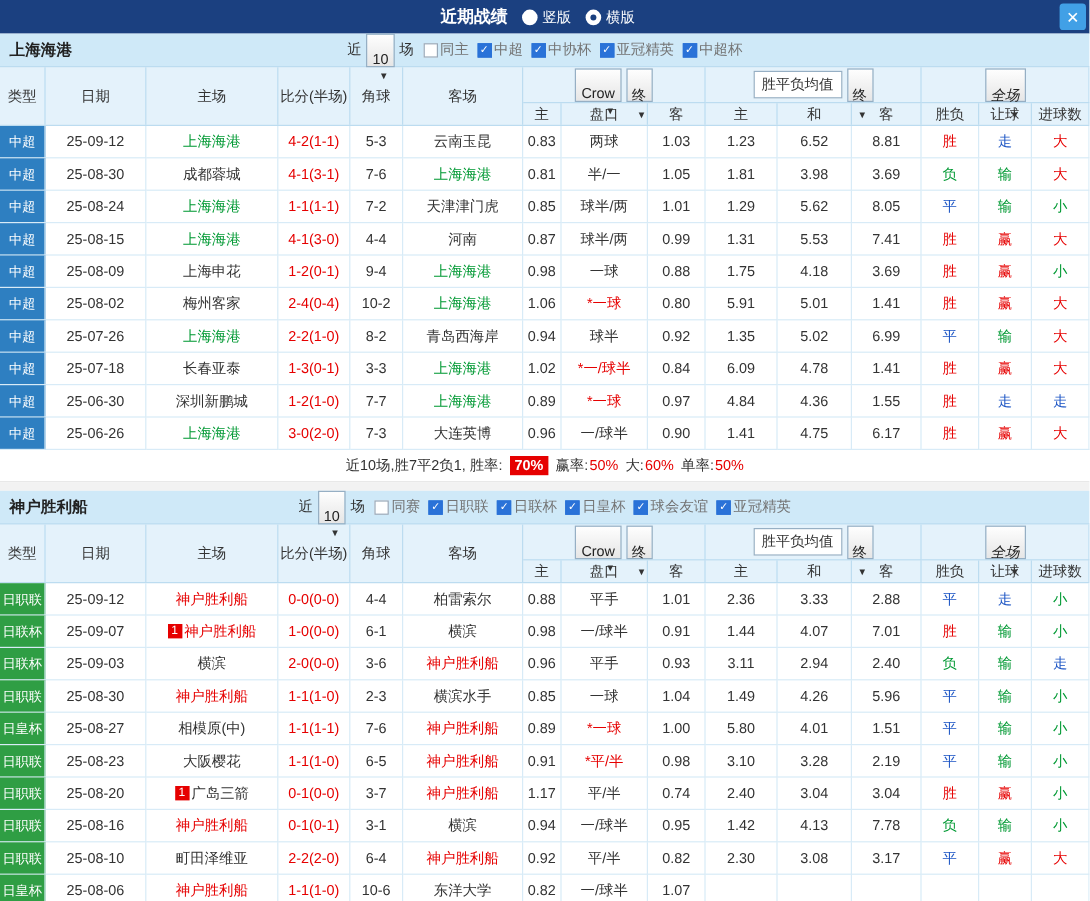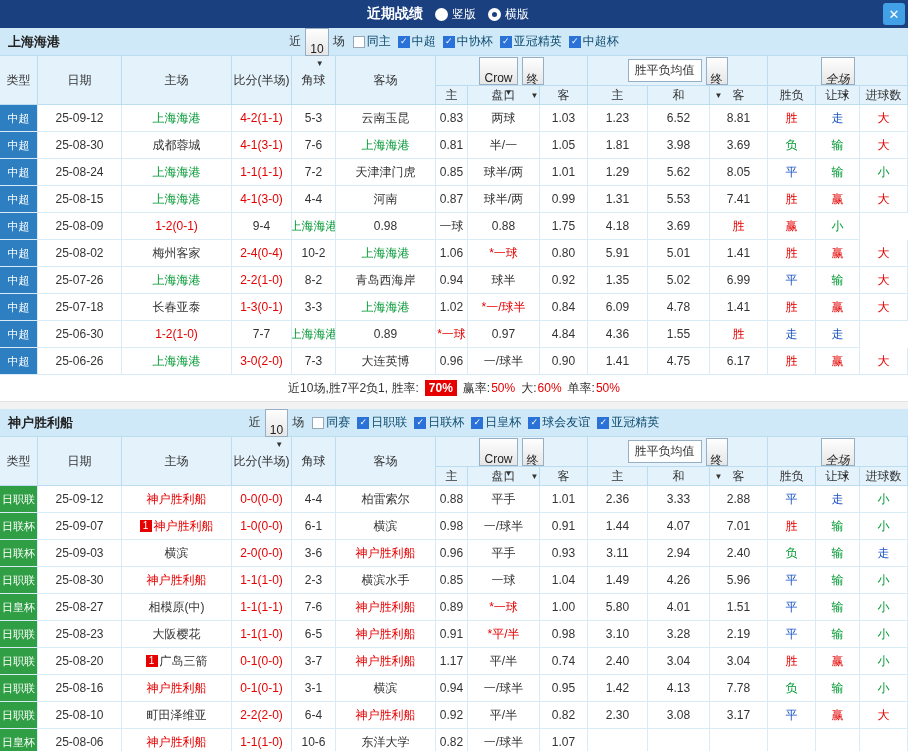--- a/index.html
+++ b/index.html
@@ -19,21 +19,21 @@
 .sec-head{height:28px;background:#cfe9f8;border-bottom:1px solid #bcdcf0;display:flex;align-items:center;position:relative;}
 .team{position:absolute;left:8px;font-size:13px;font-weight:bold;color:#222;}
 .filters{margin:0 auto;display:flex;align-items:center;gap:4px;font-size:12px;color:#333;}
 .sel{display:inline-flex;align-items:flex-end;gap:3px;background:linear-gradient(#fefefe,#e6e6e6);border:1px solid #96afc4;padding:13px 4px;height:19px;font-size:12px;color:#222;cursor:pointer;white-space:nowrap;flex-direction:column;}
 .sel .arr{font-size:8px;color:#333;}
 .selbox{display:inline-flex;align-items:center;background:#fff;border:1px solid #96afc4;padding:1px 6px;height:23px;font-size:12px;white-space:nowrap;}
 .cbs{display:inline-flex;align-items:center;gap:7px;margin-left:4px;}
 .cb{display:inline-flex;align-items:center;gap:2px;cursor:pointer;}
 .cbbox{width:12px;height:12px;border:1px solid #98a8b8;background:#fff;display:inline-flex;align-items:center;justify-content:center;font-size:9px;color:#fff;line-height:1;}
 .cbbox.checked{background:#2a72d8;border-color:#2a72d8;}
-.cbl{font-size:12px;color:#0c4a6e;}
+.cbl{font-size:12px;color:#737373;}
 
 
 .grid{display:grid;grid-template-columns:38px 84px 110px 60px 44px 100px 32px 72px 48px 60px 62px 58px 48px 44px 48px;}
 .thead{grid-template-rows:30px 18px;background:#e4f2fb;border-bottom:1px solid #bcdcf0;}
 .th{display:flex;align-items:center;justify-content:center;gap:4px;font-size:12px;color:#333;border-right:1px solid #bcdcf0;white-space:nowrap;}
 .span2{grid-row:1/3;}
 .ga{grid-column:7/10;grid-row:1;border-bottom:1px solid #bcdcf0;}
 .ge{grid-column:10/13;grid-row:1;border-bottom:1px solid #bcdcf0;}
 .gr{grid-column:13/16;grid-row:1;border-bottom:1px solid #bcdcf0;font-style:italic;}
 .sub{grid-row:2;}
@@ -231,20 +231,23 @@
           <div class="cell">1.31</div>
           <div class="cell">5.53</div>
           <div class="cell">7.41</div>
           <div class="cell" style="color: rgb(230, 0, 0);">胜</div>
           <div class="cell" style="color: rgb(230, 0, 0);">赢</div>
           <div class="cell" style="color: rgb(230, 0, 0);">大</div>
         </div>
         <div class="grid trow">
           <div class="cell type-cell" style="background: rgb(46, 127, 193);">中超</div>
           <div class="cell">25-08-09</div>
+          <div class="cell">
+            <span>上海申花</span>
+          </div>
           <div class="cell score">1-2(0-1)</div>
           <div class="cell">9-4</div>
           <div class="cell">
             <span style="color: rgb(0, 153, 51);">上海海港</span>
           </div>
           <div class="cell">0.98</div>
           <div class="cell">一球</div>
           <div class="cell">0.88</div>
           <div class="cell">1.75</div>
           <div class="cell">4.18</div>
@@ -312,20 +315,23 @@
           <div class="cell">6.09</div>
           <div class="cell">4.78</div>
           <div class="cell">1.41</div>
           <div class="cell" style="color: rgb(230, 0, 0);">胜</div>
           <div class="cell" style="color: rgb(230, 0, 0);">赢</div>
           <div class="cell" style="color: rgb(230, 0, 0);">大</div>
         </div>
         <div class="grid trow">
           <div class="cell type-cell" style="background: rgb(46, 127, 193);">中超</div>
           <div class="cell">25-06-30</div>
+          <div class="cell">
+            <span>深圳新鹏城</span>
+          </div>
           <div class="cell score">1-2(1-0)</div>
           <div class="cell">7-7</div>
           <div class="cell">
             <span style="color: rgb(0, 153, 51);">上海海港</span>
           </div>
           <div class="cell">0.89</div>
           <div class="cell" style="color: rgb(230, 0, 0);">*一球</div>
           <div class="cell">0.97</div>
           <div class="cell">4.84</div>
           <div class="cell">4.36</div>

